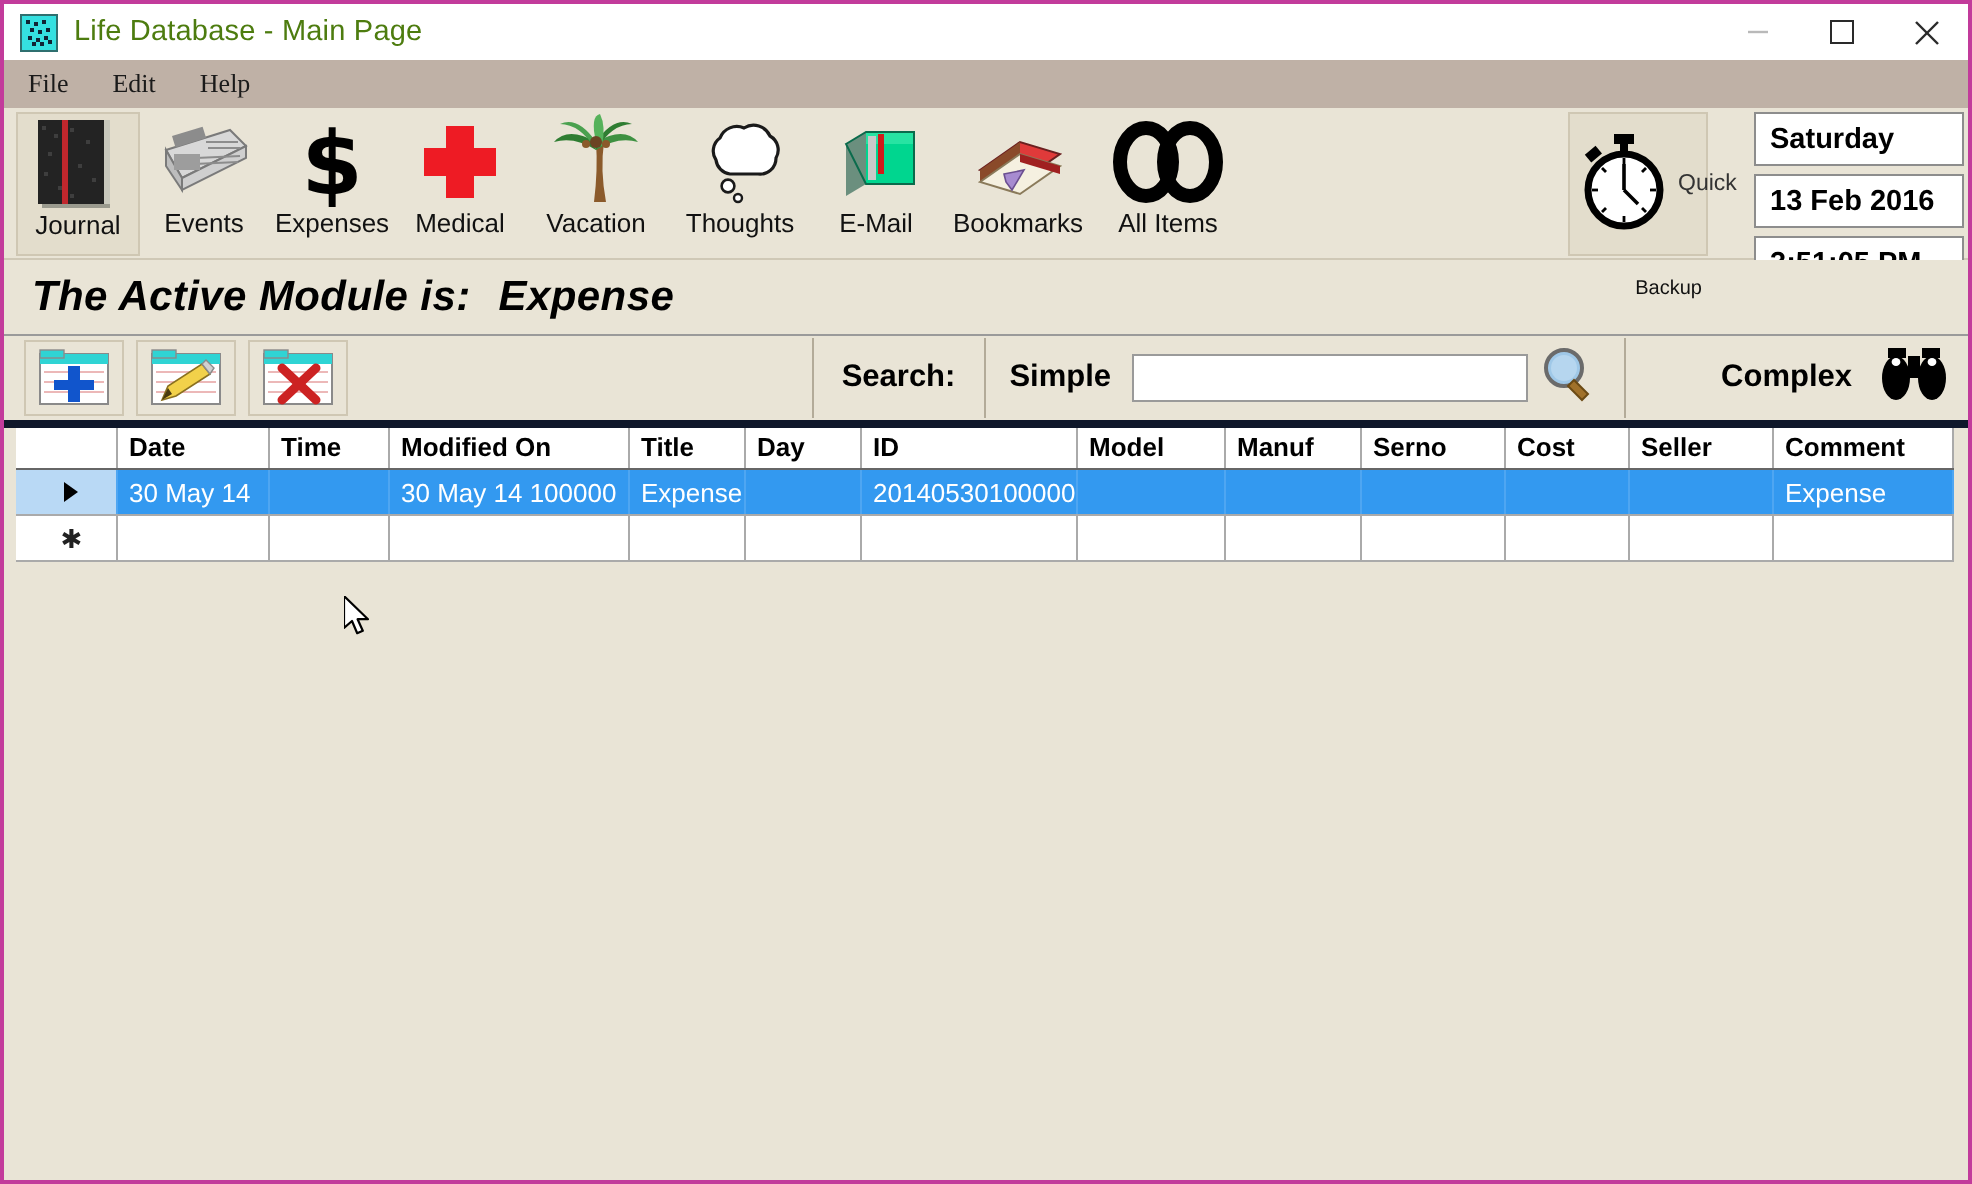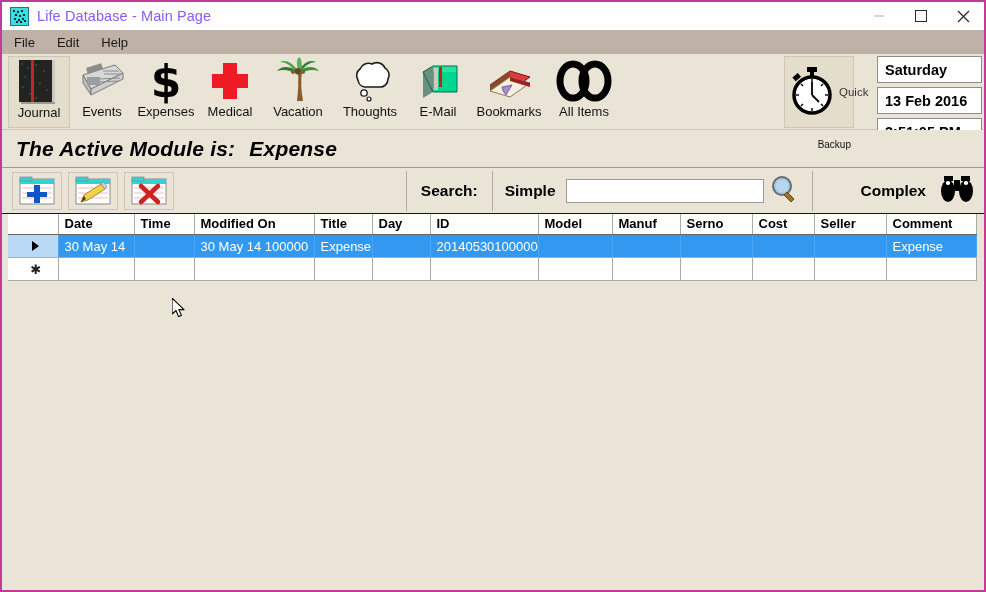--- a/index.html
+++ b/index.html
@@ -18,38 +18,38 @@
     box-sizing:border-box;
   }
   .app-icon{
     width:17px;height:17px;margin-left:8px;margin-right:8px;
     background:#35e0e0;border:1px solid #2f6f6f;
     position:relative;overflow:hidden;flex:none;
   }
   .app-icon i{
     position:absolute;display:block;background:#123;width:2px;height:2px;
   }
-  .title-text{font-size:14.5px;color:#8b5cf6;letter-spacing:.1px;}
+  .title-text{font-size:14.5px;color:#4d7c0f;letter-spacing:.1px;}
   .win-controls{margin-left:auto;display:flex;height:28px;}
   .win-btn{
     width:42px;height:28px;display:flex;align-items:center;justify-content:center;
     font-size:13px;color:#5a5a5a;font-family:"DejaVu Sans", sans-serif;
   }
   .win-btn.min{color:#b9b9b9;}
   .win-btn.close{color:#2a2a2a;font-size:15px;}
   .win-btn.max span{
     display:block;width:10px;height:10px;border:1.3px solid #2a2a2a;
   }
   
   .menubar{
     height:24px;background:#bfb1a6;display:flex;align-items:center;
     padding-left:12px;box-sizing:border-box;
   }
   .menu-item{
-    font-size:13px;color:#1a1a1a;margin-right:22px;
+    font-size:13px;color:#1a1a1a;margin-right:22px;font-family:Liberation Serif, serif;
   }
   
   .toolbar{
     position:relative;height:76px;background:#e9e4d6;
     border-bottom:1px solid #cfc8b6;display:flex;align-items:flex-start;
     box-sizing:border-box;padding-left:6px;
   }
   .tb-btn{
     width:64px;height:72px;margin-top:2px;
     display:flex;flex-direction:column;align-items:center;justify-content:flex-start;
@@ -88,21 +88,21 @@
     font-size:21px;font-style:italic;font-weight:bold;color:#000;
     margin-left:14px;letter-spacing:.2px;
   }
   .banner-text .mod{margin-left:14px;}
   .backup-lbl{
     position:absolute;right:133px;top:9px;font-size:10px;color:#111;
   }
   
   .actionbar{
     height:46px;background:#e9e4d6;display:flex;align-items:center;
-    border-bottom:1px solid #0f172a;box-sizing:border-box;
+    border-bottom:4px solid #0f172a;box-sizing:border-box;
   }
   .act-group{
     display:flex;align-items:center;padding-left:10px;width:424px;
     box-sizing:border-box;height:46px;
   }
   .act-btn{
     width:50px;height:38px;margin-right:6px;
     display:flex;align-items:center;justify-content:center;
     background:#e9e4d6;border:1px solid #cfc7b3;box-sizing:border-box;
   }

